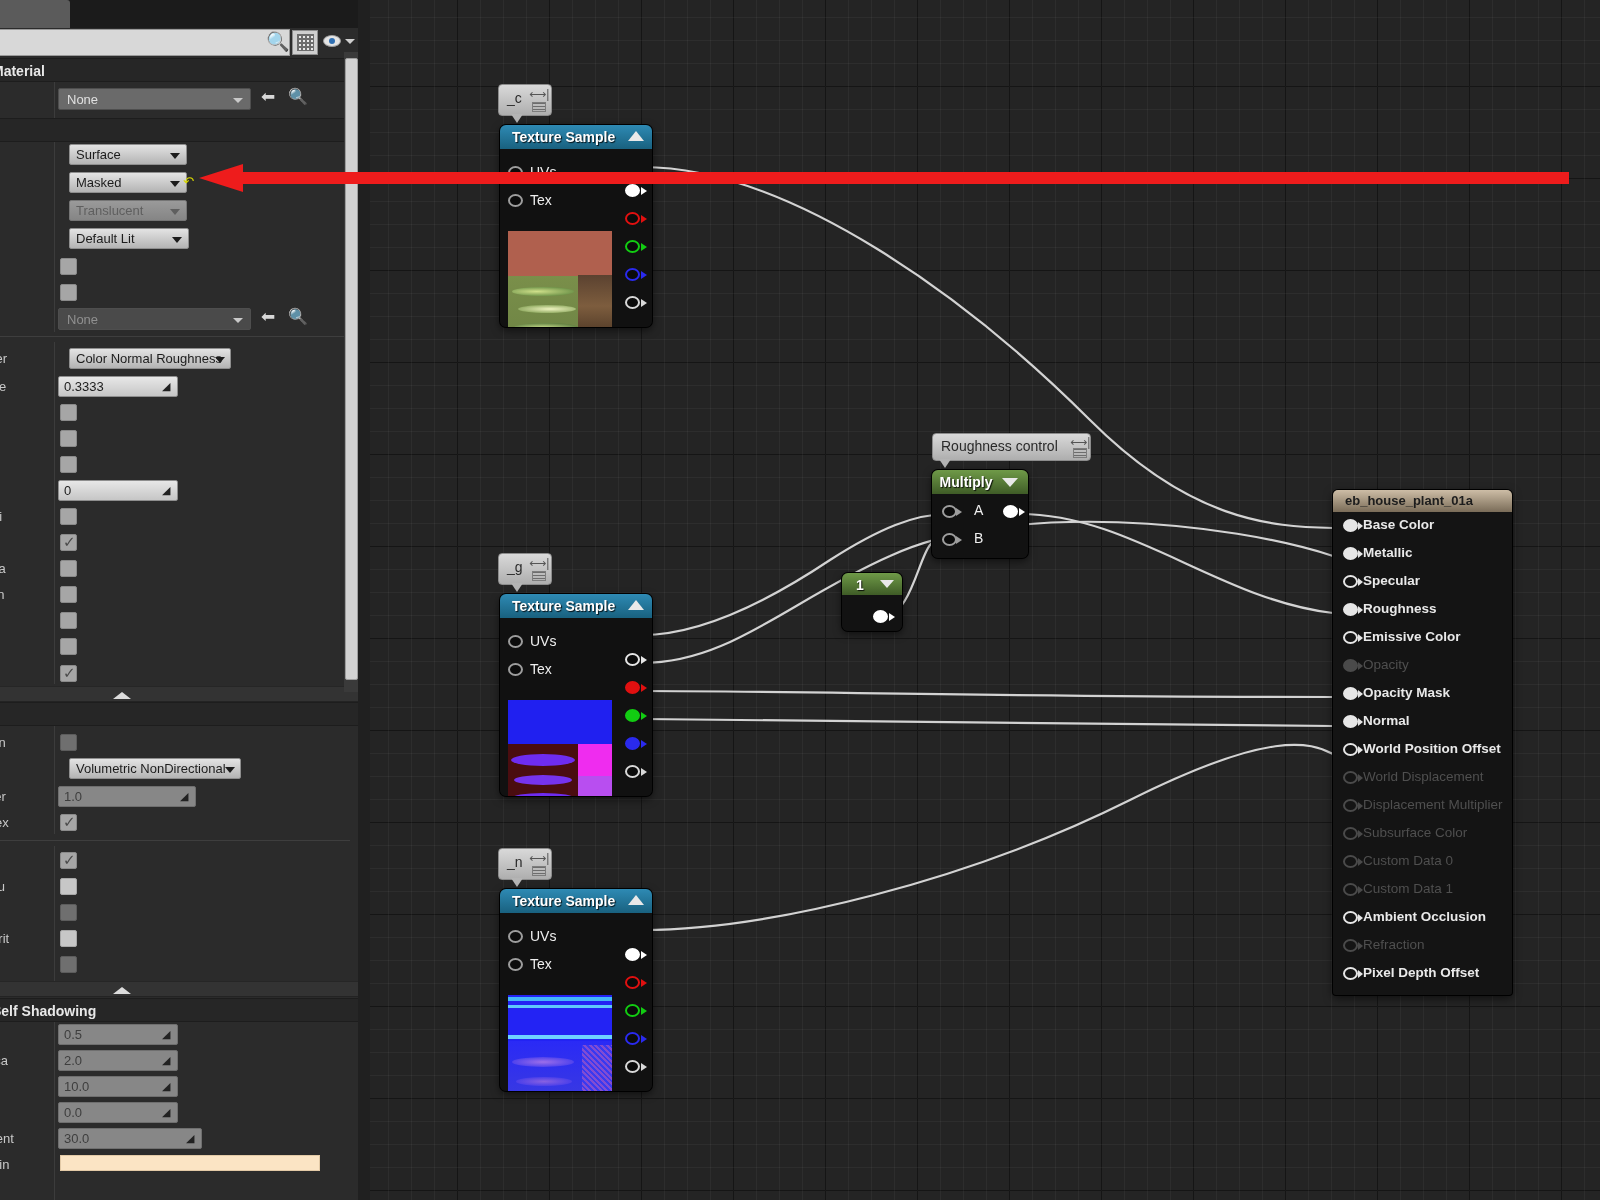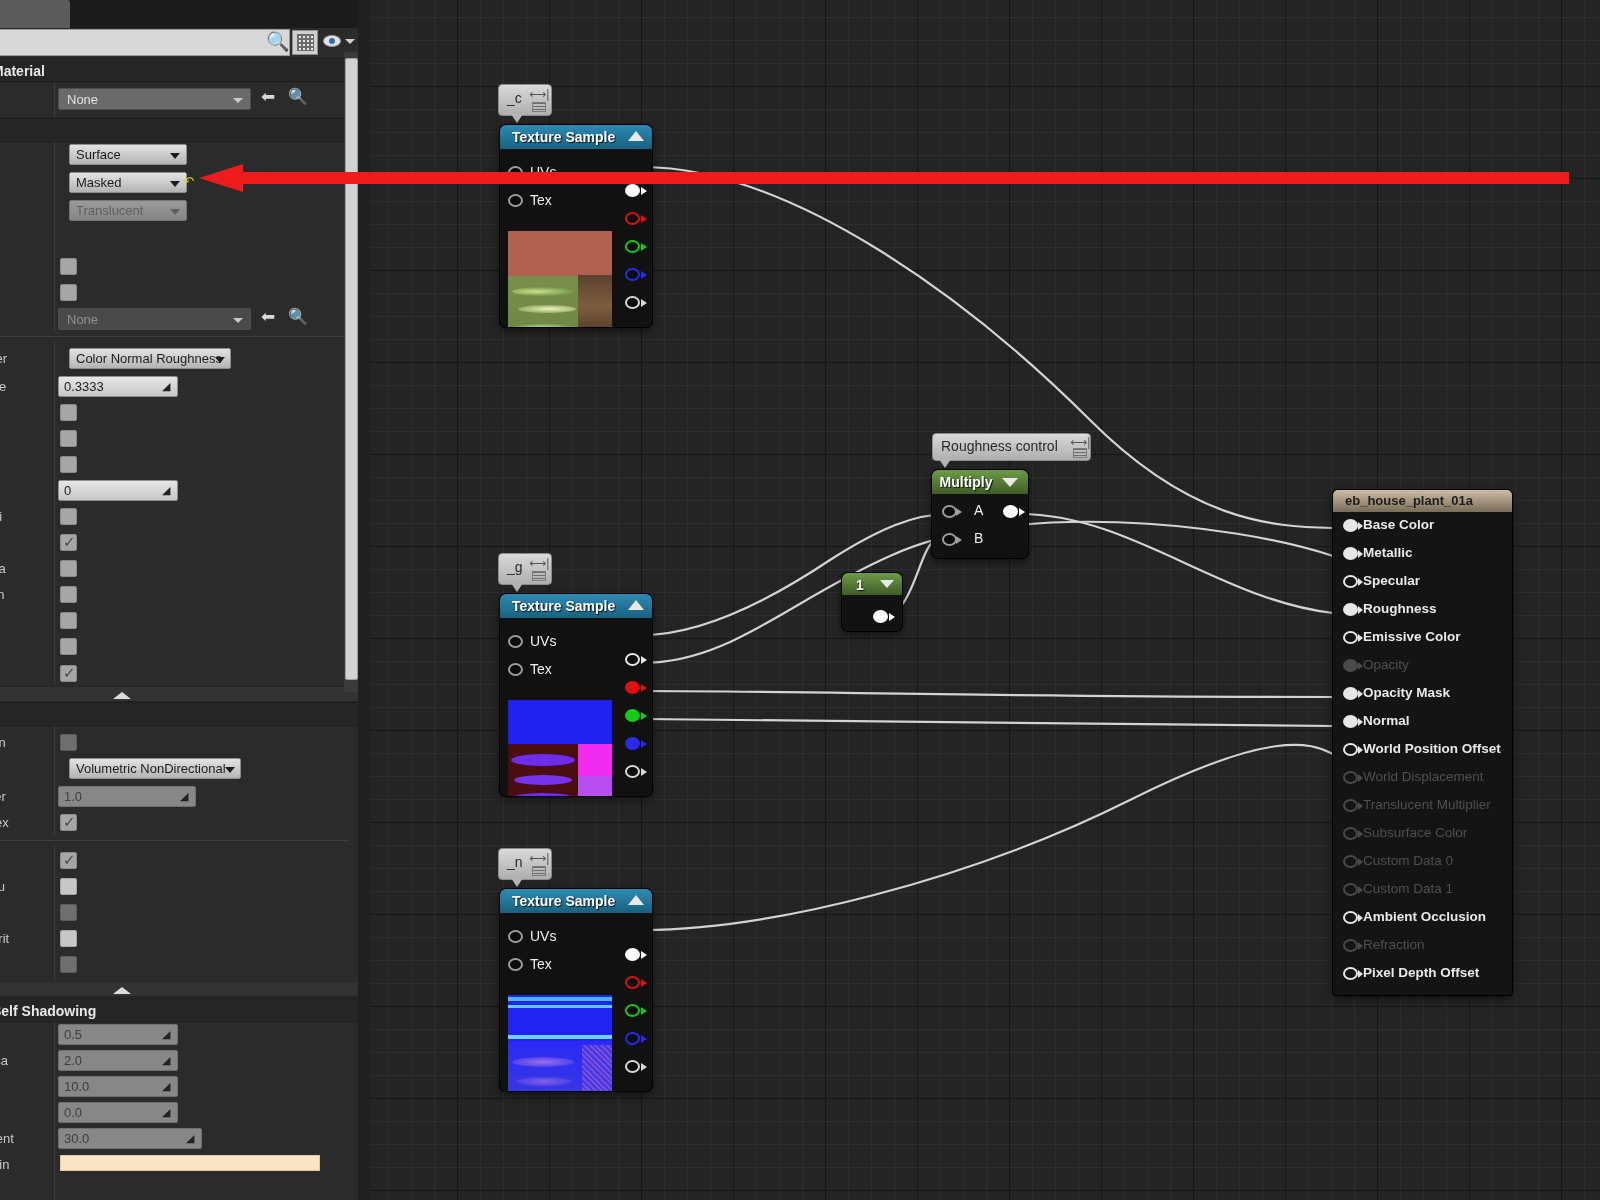--- a/index.html
+++ b/index.html
@@ -226,20 +226,27 @@
   <div class="reset-ico">↶</div>
 
   <div class="row" style="top:198px">
     <div class="lbl">ode</div>
     <div class="combo dis" style="left:58px;top:2px;width:118px">
       <span>Translucent</span>
         <div class="ar"></div>
     </div>
   </div>
 
+  <div class="row" style="top:226px">
+    <div class="lbl"></div>
+    <div class="combo" style="left:58px;top:2px;width:120px">
+      <span>Default Lit</span>
+        <div class="ar"></div>
+    </div>
+  </div>
 
   <div class="row" style="top:254px">
     <div class="lbl"></div>
     <div class="cbx" style="left:60px;top:4px"></div>
   </div>
 
   <div class="row" style="top:280px">
     <div class="lbl">ttributes</div>
     <div class="cbx" style="left:60px;top:4px"></div>
   </div>
@@ -678,21 +685,21 @@
           <div class="nm">World Position Offset</div>
         </div>
         <div class="oprow dimmed">
           <div class="op"></div>
           <div class="oa"></div>
           <div class="nm">World Displacement</div>
         </div>
         <div class="oprow dimmed">
           <div class="op"></div>
           <div class="oa"></div>
-          <div class="nm">Translucent Multiplier</div>
+          <div class="nm">Displacement Multiplier</div>
         </div>
         <div class="oprow dimmed">
           <div class="op"></div>
           <div class="oa"></div>
           <div class="nm">Subsurface Color</div>
         </div>
         <div class="oprow dimmed">
           <div class="op"></div>
           <div class="oa"></div>
           <div class="nm">Custom Data 0</div>

